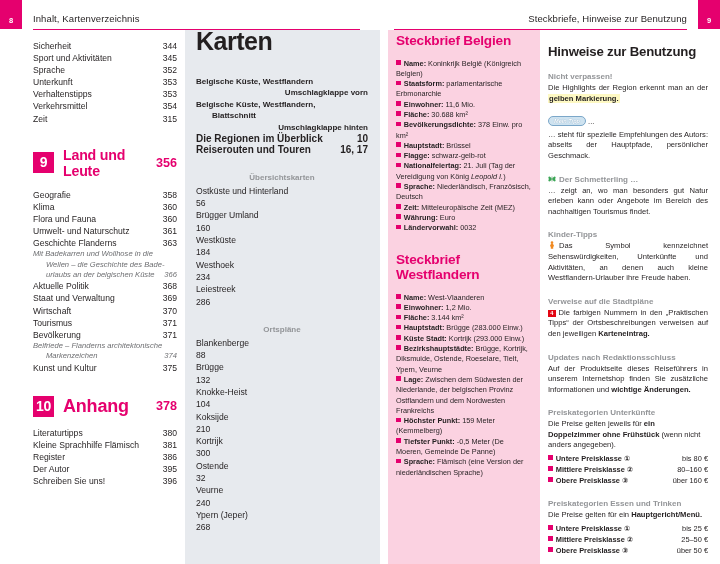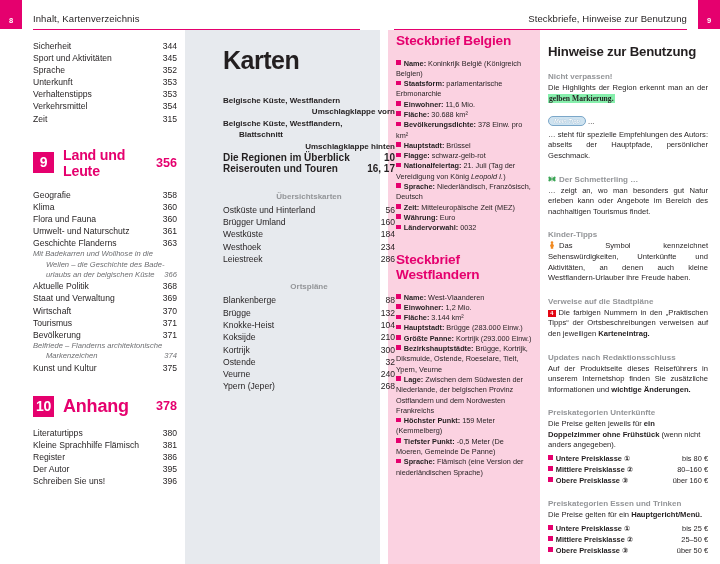--- a/index.html
+++ b/index.html
@@ -39,21 +39,21 @@
   .panel-steck{
     left:388px;top:30px;width:152px;height:534px;background:#fbd2e1;
   }
   .panel-gutter{
     left:380px;top:30px;width:8px;height:534px;background:#ffffff;
   }
 
   
   .col{position:absolute;box-sizing:border-box;}
   .col-toc{left:33px;top:40px;width:144px;}
-  .col-karten{left:196px;top:48px;width:172px;margin-left:27px;}
+  .col-karten{left:196px;top:29px;width:172px;}
   .col-steck{left:396px;top:33px;width:136px;}
   .col-hinweise{left:548px;top:44px;width:160px;}
 
   
   .toc-row{
     display:flex;justify-content:space-between;align-items:baseline;
     font-size:8.6px;line-height:12.1px;color:#231f20;
   }
   .toc-row .t{padding-right:6px;}
   .toc-row .p{font-variant-numeric:tabular-nums;white-space:nowrap;}
@@ -92,21 +92,21 @@
     display:flex;justify-content:space-between;align-items:baseline;
     font-size:10px;line-height:11.4px;font-weight:bold;color:#231f20;
   }
   .k-sub{
     font-size:8px;font-weight:bold;color:#939598;margin:16px 0 2px 0;
     line-height:11px;
     text-align:center;
   }
   .k-list .k-item{
     display:flex;justify-content:space-between;align-items:baseline;
-    font-size:8.6px;line-height:12.3px;color:#231f20;
+    font-size:8.6px;line-height:12.3px;color:#231f20;flex-direction:column;
   }
   .k-list .k-item .p{font-variant-numeric:tabular-nums;}
   .ind-k{padding-left:16px;}
 
   
   .sb-h{
     font-size:13.6px;font-weight:bold;color:#e5006e;line-height:15.5px;
     letter-spacing:-.2px;margin:0 0 10px 0;
   }
   .sb-item{
@@ -128,21 +128,21 @@
   .hw-sub{
     font-size:8px;font-weight:bold;color:#939598;line-height:11px;
     margin:0 0 1px 0;
   }
   .hw-p{
     font-size:7.6px;line-height:10.6px;color:#231f20;text-align:justify;
     margin:0 0 12px 0;
   }
   .hw-p.nj{text-align:left;}
   .hw-p b{font-weight:bold;}
-  .hl{background:#86efac;padding:0 1px;font-weight:bold;font-family:Liberation Serif, serif;}
+  .hl{background:#fef9c3;padding:0 1px;font-weight:bold;}
   .badge{
     display:inline-block;border:1px solid #7ba7c9;border-radius:7px;
     background:#cfe3f0;color:#ffffff;font-style:italic;font-weight:bold;
     font-size:5.6px;line-height:8px;padding:0 5px;vertical-align:1px;
     text-shadow:0 0 1px #5d8bb0;
   }
   .ico{
     display:inline-block;width:8px;height:8px;vertical-align:-1px;
     margin-right:3px;
   }
@@ -405,21 +405,21 @@
       </div>
     <div class="sb-h" style="margin-top:18px;">
       <span>Steckbrief</span><br>
       <span>Westflandern</span>
     </div>
     <div id="sb-west">
         <div class="sb-item"><span class="sq"></span><b>Name:</b><span> West-Vlaanderen</span></div>
         <div class="sb-item"><span class="sq"></span><b>Einwohner:</b><span> 1,2 Mio.</span></div>
         <div class="sb-item"><span class="sq"></span><b>Fläche:</b><span> 3.144 km²</span></div>
         <div class="sb-item"><span class="sq"></span><b>Hauptstadt:</b><span> Brügge (283.000 Einw.)</span></div>
-        <div class="sb-item"><span class="sq"></span><b>Größte Panne:</b><span> Kortrijk (293.000 Einw.)</span></div>
+        <div class="sb-item"><span class="sq"></span><b>Küste Stadt:</b><span> Kortrijk (293.000 Einw.)</span></div>
         <div class="sb-item"><span class="sq"></span><b>Bezirkshauptstädte:</b><span> Brügge, Kortrijk, Diksmuide, Ostende, Roeselare, Tielt, Ypern, Veurne</span></div>
         <div class="sb-item"><span class="sq"></span><b>Lage:</b><span> Zwischen dem Südwesten der Niederlande, der belgischen Provinz Ostflandern und dem Nordwesten Frankreichs</span></div>
         <div class="sb-item"><span class="sq"></span><b>Höchster Punkt:</b><span> 159 Meter (Kemmelberg)</span></div>
         <div class="sb-item"><span class="sq"></span><b>Tiefster Punkt:</b><span> -0,5 Meter (De Moeren, Gemeinde De Panne)</span></div>
         <div class="sb-item"><span class="sq"></span><b>Sprache:</b><span> Flämisch (eine Version der niederländischen Sprache)</span></div>
       </div>
   </div>
 
   <div class="col col-hinweise">
     <div class="hw-h">Hinweise zur Benutzung</div>

